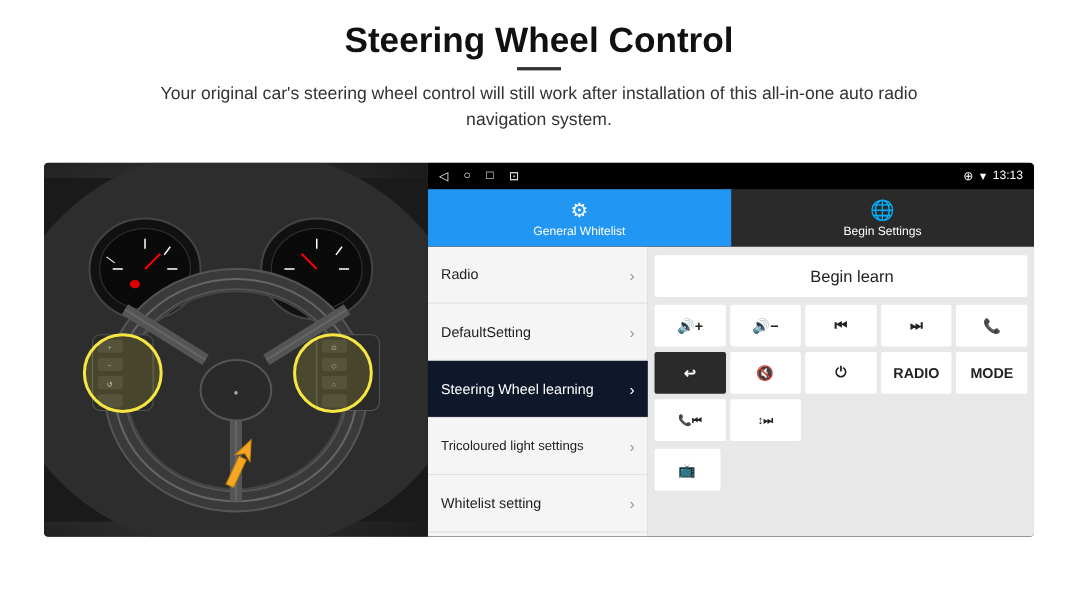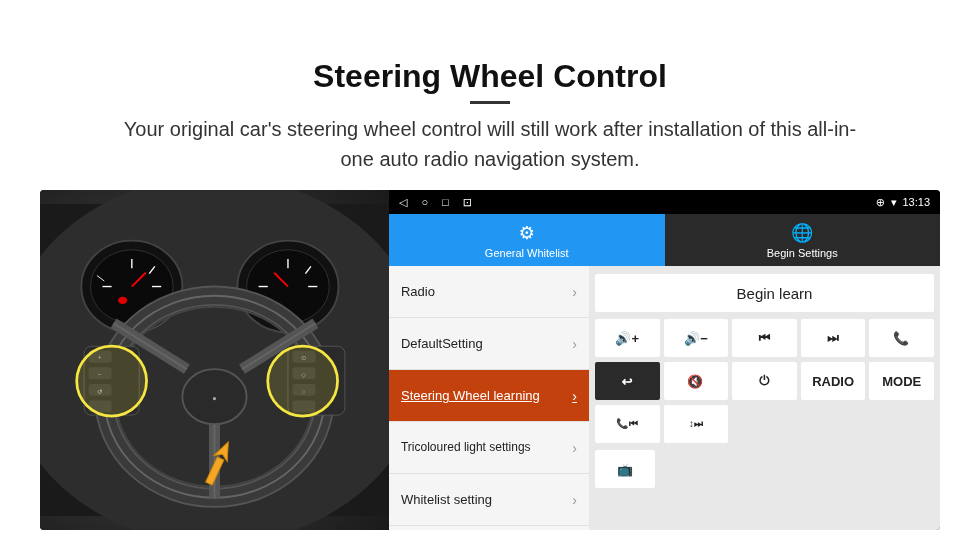--- a/index.html
+++ b/index.html
@@ -19,36 +19,35 @@
       align-items: center;
       padding: 18px 40px 10px;
     }
 
     .page-title {
       font-size: 32px;
       font-weight: 900;
       color: #111;
       margin-bottom: 6px;
       text-align: right;
-      margin-top: 40px;
     }
 
     .title-divider {
       width: 40px;
       height: 3px;
       background: #333;
       margin: 0 auto 10px;
     }
 
     .page-subtitle {
-      font-size: 20px;
+      font-size: 16px;
       color: #333;
       text-align: center;
       line-height: 1.5;
-      margin-bottom: 16px;
+      margin-bottom: 26px;
       max-width: 760px;
     }
 
     .content-row {
       display: flex;
       width: 100%;
       gap: 0;
       height: 340px;
     }
 
@@ -182,23 +181,22 @@
       display: flex;
       align-items: center;
       justify-content: space-between;
       border-bottom: 1px solid #e0e0e0;
       cursor: pointer;
       font-size: 13px;
       color: #222;
     }
 
     .menu-item.active {
-      background: #c2410c;
-      color: #fff;
-      text-decoration: underline;
+      background: #0f172a;
+      color: #fff;
     }
 
     .menu-item.active .menu-arrow {
       color: #fff;
     }
 
     .menu-arrow {
       color: #999;
       font-size: 14px;
     }

